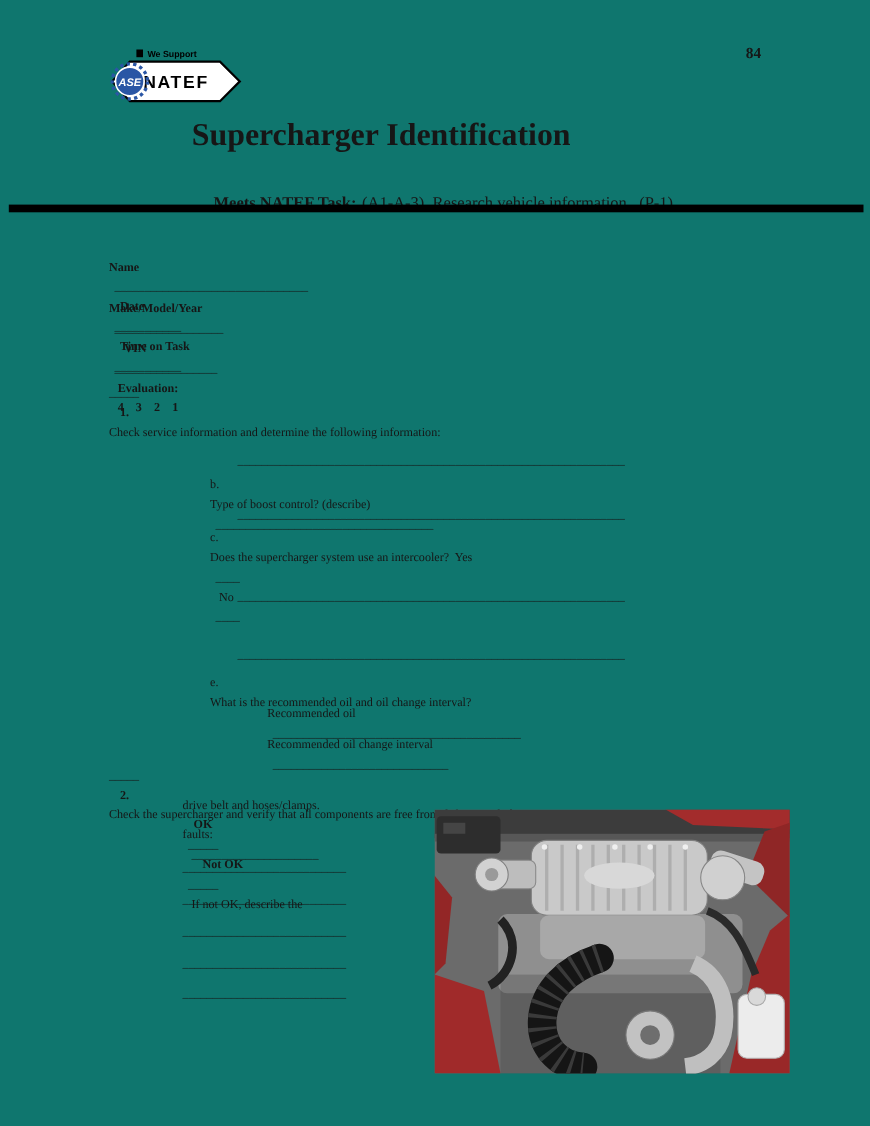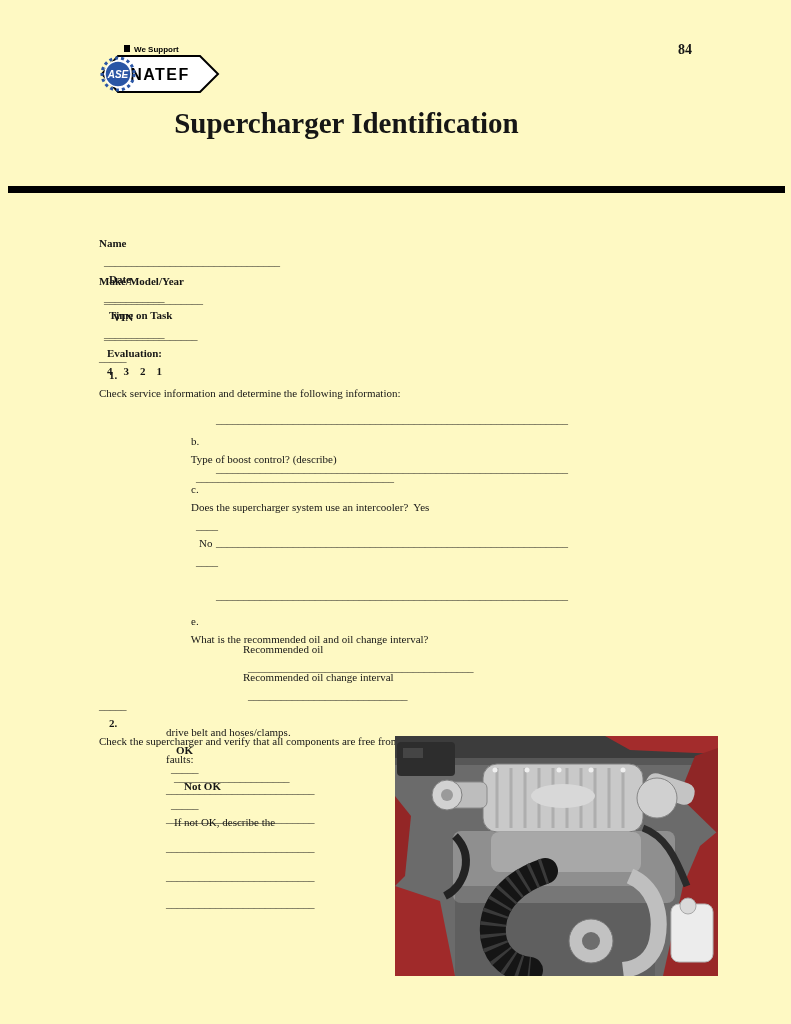--- a/index.html
+++ b/index.html
@@ -1,17 +1,17 @@
 <!DOCTYPE html>
 <html><head>
 <meta charset="utf-8">
 <style>
   html,body{margin:0;padding:0;background:#9a9a9a;}
   .page{
-    position:relative;width:791px;height:1024px;background:#fef9c3;
+    position:relative;width:791px;height:1024px;background:#0f766e;
     font-family:"Liberation Serif", serif;color:#161616;overflow:hidden;
     margin:0 auto;
   }
   .line{position:absolute;white-space:pre;font-size:11px;line-height:18px;}
   .b{font-weight:bold;}
   .ml5{margin-left:5px;} .ml8{margin-left:8px;} .ml10{margin-left:10px;}
   .ml14{margin-left:14px;} .ml16{margin-left:8px;} .ml18{margin-left:18px;text-align:center;}
   .itm{margin-right:10px;}
   .title{
     position:absolute;top:106px;left:0;width:693px;text-align:center;
@@ -38,20 +38,23 @@
       <circle cx="24" cy="32" r="16" fill="none" stroke="#2a56a5" stroke-width="3" stroke-dasharray="3 3"></circle>
       <circle cx="24" cy="32" r="13" fill="#2a56a5" stroke="#ffffff" stroke-width="1.5"></circle>
       <text x="24" y="36" font-size="10" font-weight="bold" font-style="italic" text-anchor="middle" fill="#ffffff">ASE</text>
     </svg>
   </div>
 
   <div class="pagenum">84</div>
 
   <div class="title">Supercharger Identification</div>
 
+  <div class="tasker">
+    <span class="b">Meets NATEF Task:</span><span class="ml5">(A1-A-3)  Research vehicle information.  (P-1)</span>
+  </div>
 
   <div class="rule"></div>
 
   <div class="line" style="top:216px;left:88px;">
     <span class="b">Name</span>
     <span class="ml5">________________________________</span>
     <span class="b ml10">Date</span>
     <span class="ml5">___________</span>
     <span class="b ml10">Time on Task</span>
     <span class="ml5">___________</span>

